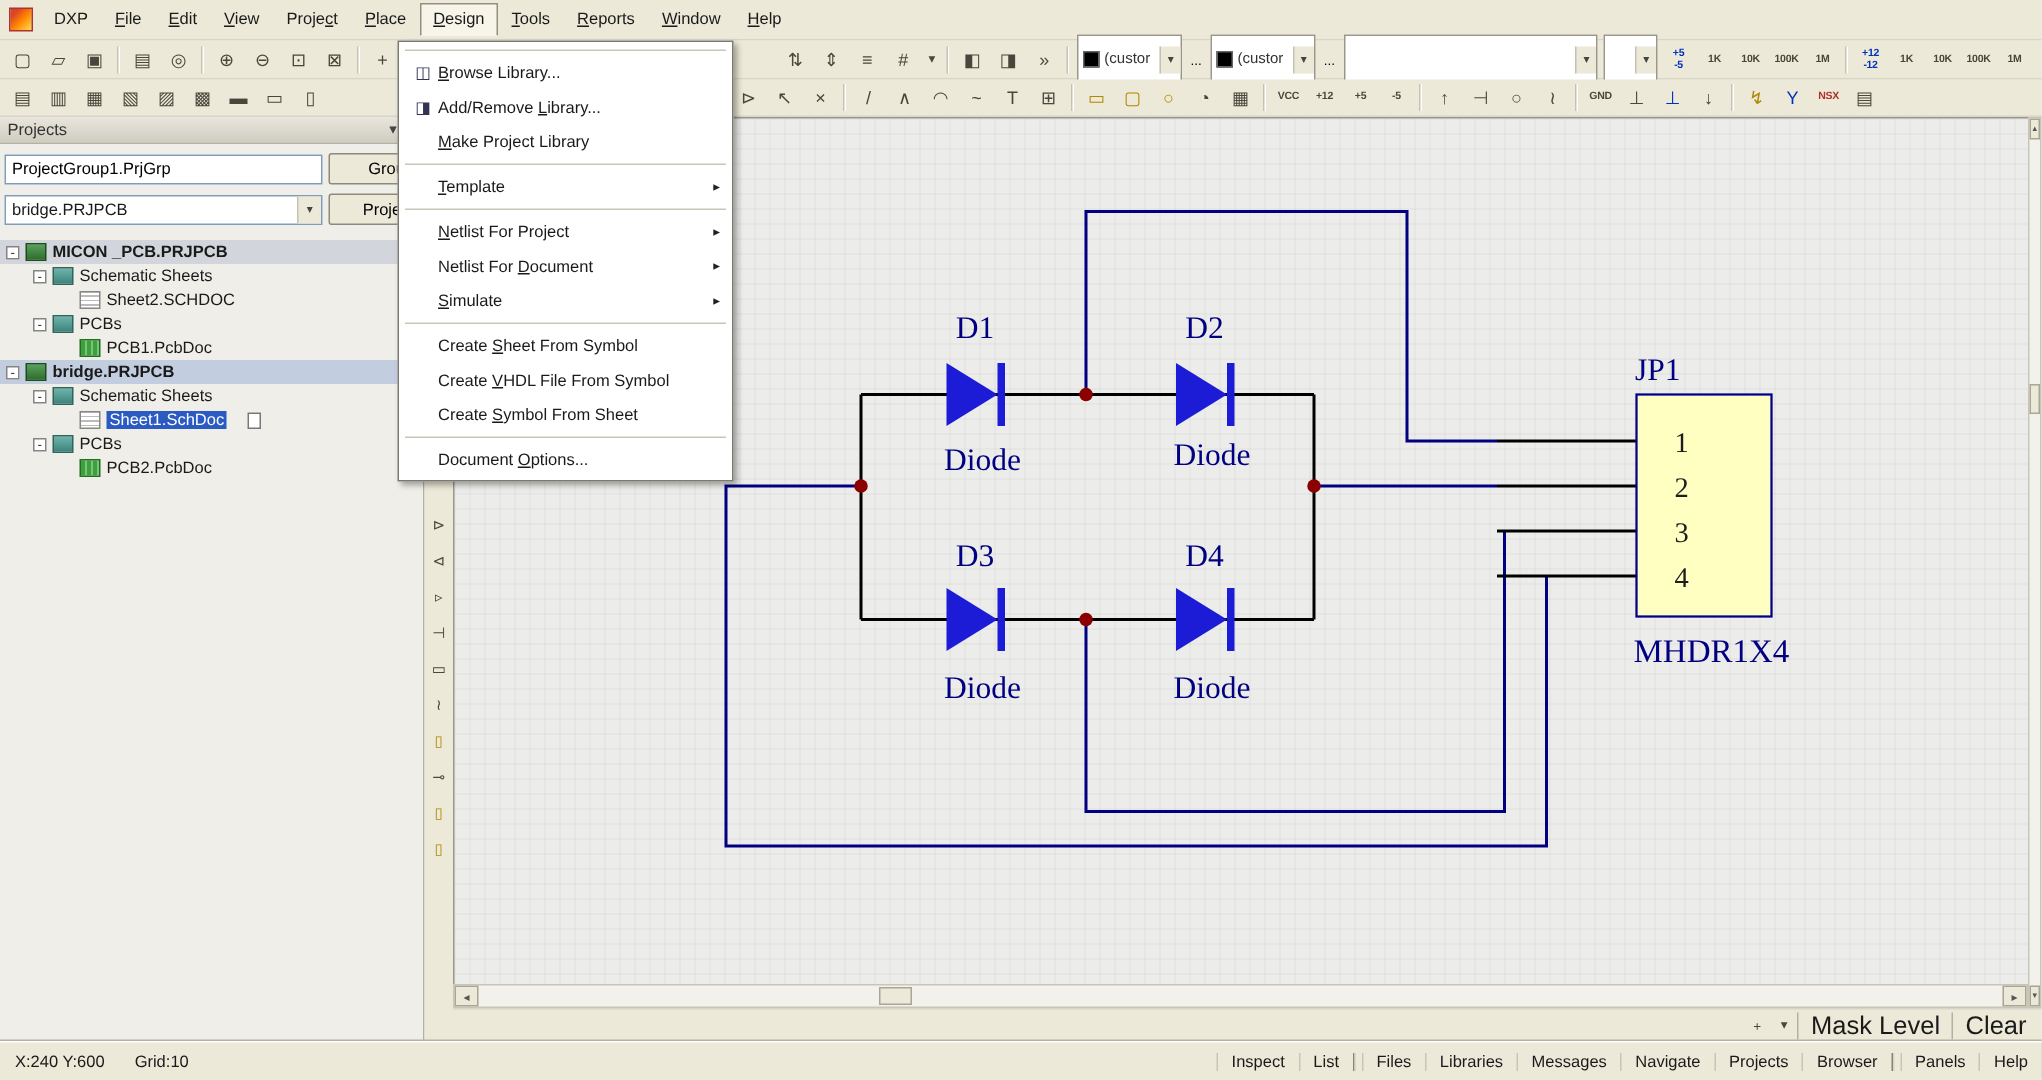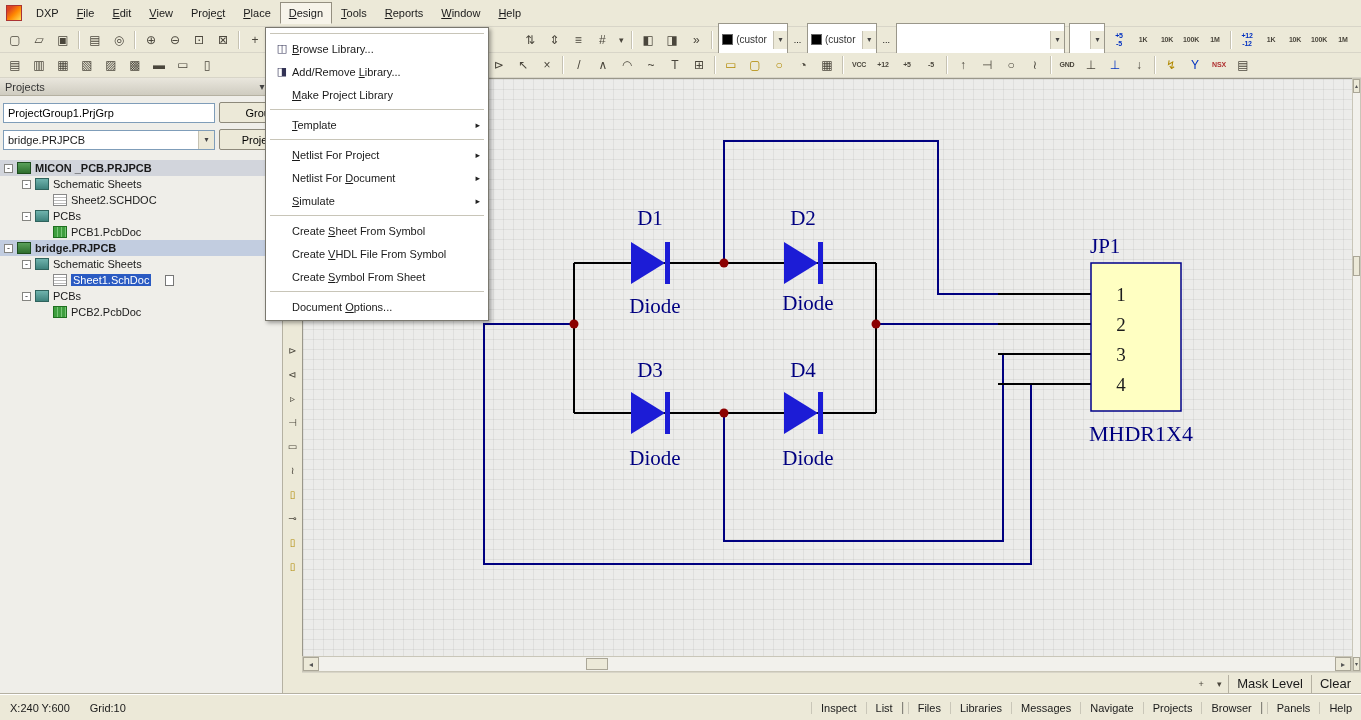--- a/index.html
+++ b/index.html
@@ -106,21 +106,21 @@
     font-size:8px; color:#555; display:flex; align-items:center; justify-content:center; }
   .h-thumb { position:absolute; left:283px; top:1px; width:22px; height:12px; background:var(--chrome); border:1px solid #aaa697; }
   .v-arrow { position:absolute; left:0; width:7px; height:14px; background:var(--chrome); border:1px solid #aaa697;
     font-size:6px; color:#555; text-align:center; line-height:12px; }
   .v-thumb { position:absolute; left:0; top:177px; width:7px; height:20px; background:var(--chrome); border:1px solid #aaa697; }
 
   
   .maskstrip { position:absolute; left:302px; top:672px; width:1059px; height:22px; background:var(--chrome);
     border-top:1px solid #d8d5c8; display:flex; align-items:center; justify-content:flex-end; padding-right:2px; }
   .maskstrip .tbtn { width:16px; height:16px; font-size:9px; }
-  .mask-btn { height:18px; padding:0 8px; font-size:13px; background:var(--chrome);
+  .mask-btn { height:18px; padding:0 8px; font-size:17px; background:var(--chrome);
     border-left:1px solid #b5b1a2; display:flex; align-items:center; cursor:default; }
 
   
   .statusbar { position:absolute; left:0; top:694px; width:1361px; height:26px; background:var(--chrome);
     border-top:1px solid #fff; box-shadow:0 -1px 0 #b5b1a2; display:flex; align-items:center; }
   .sb-cell { padding:0 10px; }
   .sb-right { margin-left:auto; display:flex; height:100%; align-items:center; }
   .sb-btn { display:flex; align-items:center; padding:0 9px; border-left:1px solid #c9c6b8; cursor:default; }
   .sb-btn.gend { border-right:2px groove #d9d6c8; margin-right:4px; }
 

